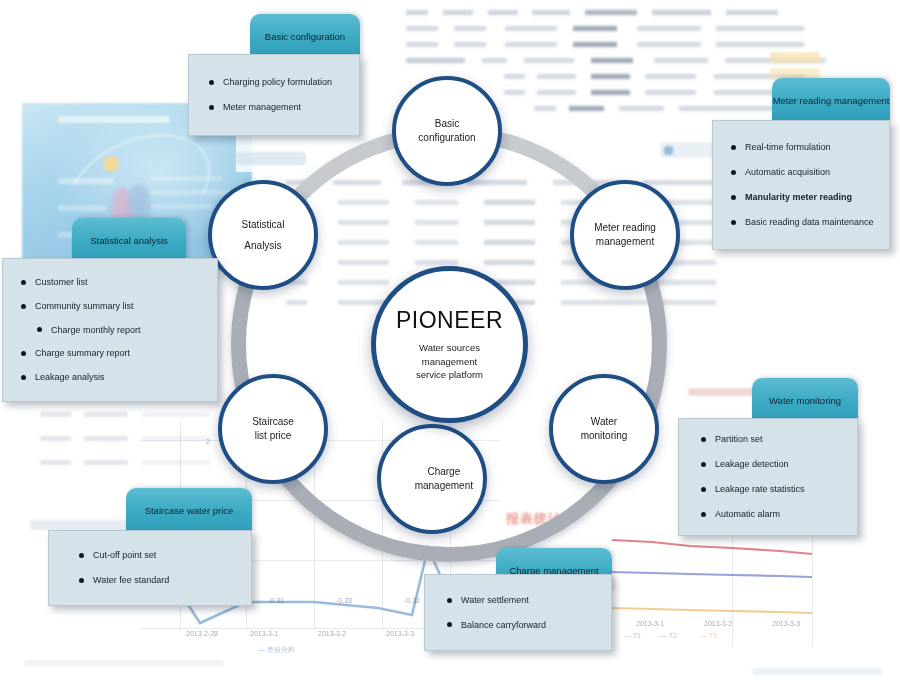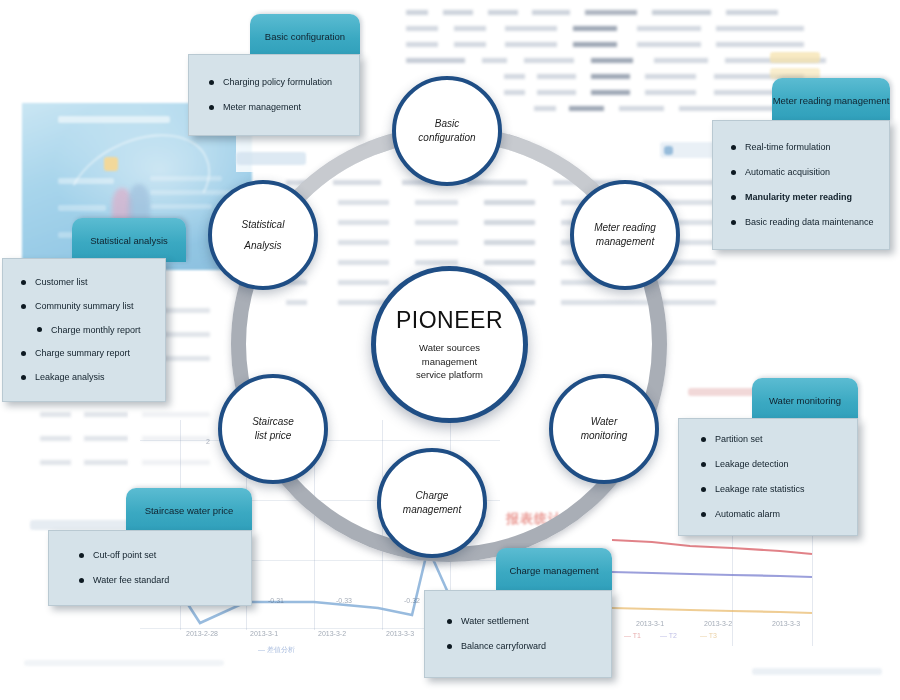--- a/index.html
+++ b/index.html
@@ -158,21 +158,20 @@
     align-items: center;
     justify-content: center;
     text-align: center;
     box-shadow: 0 4px 11px rgba(40,55,80,0.30);
   }
   .node-label {
     font-size: 10px;
     line-height: 1.45;
     color: #1b1b1b;
     padding: 0 10px;
-    font-style: italic;
   }
   .node.satellite {
     width: 110px;
     height: 110px;
   }
   .node.stat-analysis .node-label { line-height: 2.1; }
 
   #center-node {
     position: absolute;
     left: 371px;
@@ -369,21 +368,21 @@
   <div class="node satellite" style="left:570px; top:180px;">
     <div class="node-label" style="white-space:pre-line;">Meter reading
 management</div>
   </div>
 
   <div class="node satellite" style="left:549px; top:374px;">
     <div class="node-label" style="white-space:pre-line;">Water
 monitoring</div>
   </div>
 
-  <div class="node satellite" style="left:377px; top:448px;">
+  <div class="node satellite" style="left:377px; top:424px;justify-content:flex-end;">
     <div class="node-label" style="white-space:pre-line;">Charge
 management</div>
   </div>
 
   <div class="node satellite" style="left:218px; top:374px;">
     <div class="node-label" style="white-space:pre-line;">Staircase
 list price</div>
   </div>
 
   <div class="node satellite stat-analysis" style="left:208px; top:180px;text-align:center;">
@@ -435,21 +434,21 @@
         <span class="bullet"></span>
         <span>Basic reading data maintenance</span>
       </div>
     </div>
   </div>
 
   <div class="card" style="left:2px; top:218px; width:184px; height:184px;">
     <div class="card-tab" style="left:70px; width:114px;">
       <span class="card-tab-label">Statistical analysis</span>
     </div>
-    <div class="card-body" style="top:40px; width:164px; height:144px;">
+    <div class="card-body" style="top:40px; width:216px; height:144px;">
       <div class="card-item" style="margin:4px 0 13px 4px;">
         <span class="bullet"></span>
         <span>Customer list</span>
       </div>
       <div class="card-item" style="margin:0 0 13px 4px;">
         <span class="bullet"></span>
         <span>Community summary list</span>
       </div>
       <div class="card-item" style="margin:0 0 13px 20px;align-items:center;">
         <span class="bullet"></span>
@@ -503,21 +502,21 @@
         <span class="bullet"></span>
         <span>Water fee standard</span>
       </div>
     </div>
   </div>
 
   <div class="card" style="left:424px; top:548px; width:188px; height:118px;">
     <div class="card-tab" style="left:72px; width:116px;">
       <span class="card-tab-label">Charge management</span>
     </div>
-    <div class="card-body" style="top:42px; width:188px; height:88px;">
+    <div class="card-body" style="top:26px; width:188px; height:77px;">
       <div class="card-item" style="margin:6px 0 14px 8px;">
         <span class="bullet"></span>
         <span>Water settlement</span>
       </div>
       <div class="card-item" style="margin:0 0 6px 8px;">
         <span class="bullet"></span>
         <span>Balance carryforward</span>
       </div>
     </div>
   </div>

